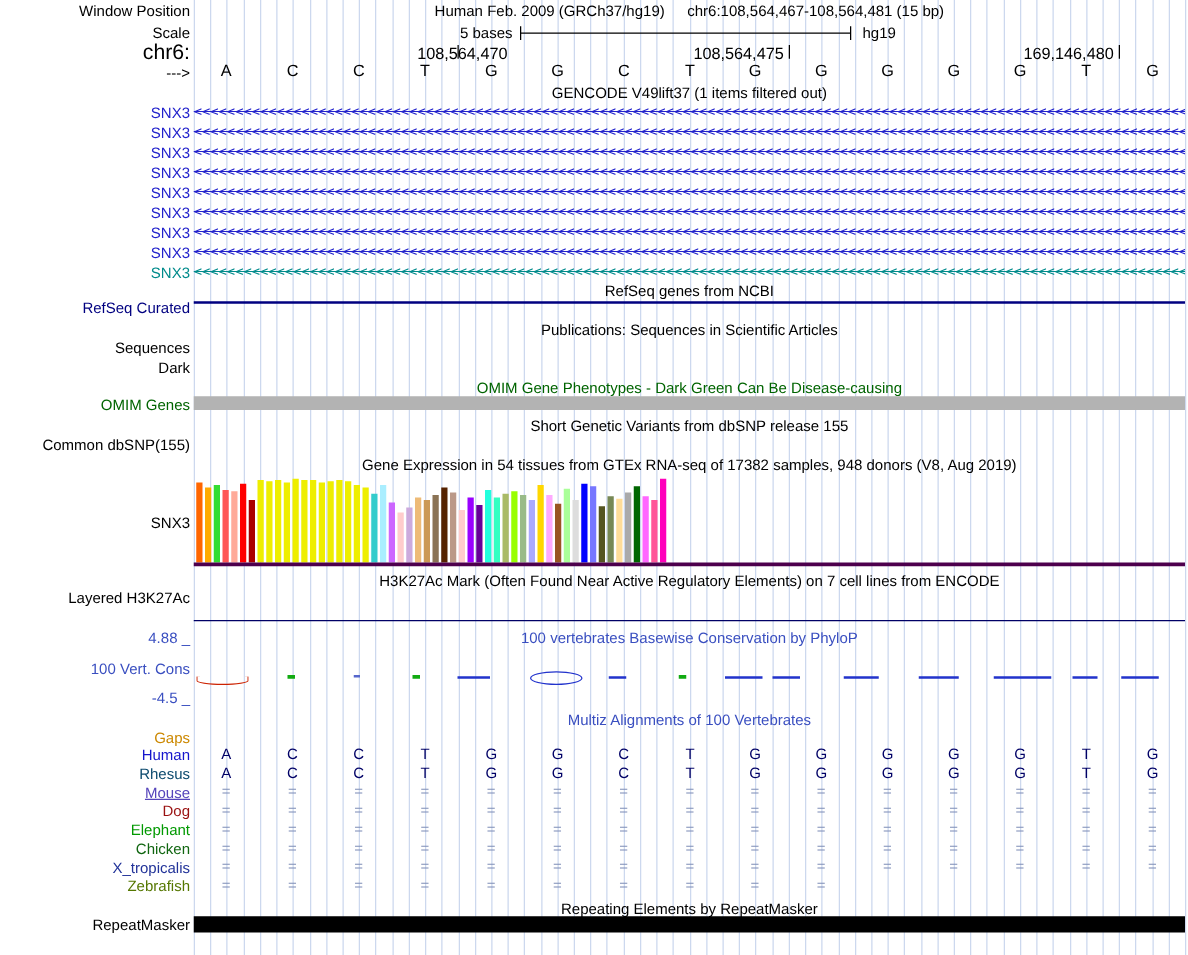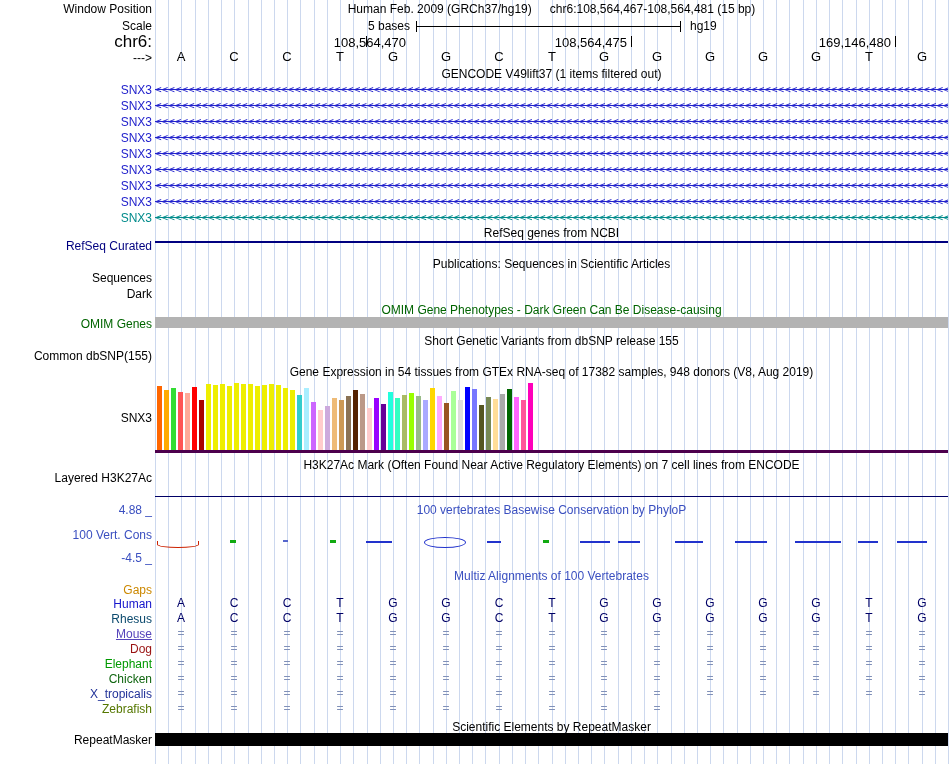--- a/index.html
+++ b/index.html
@@ -379,17 +379,17 @@
       <div class="mzcell" style="left: 287px; top: 702px; color: rgb(128, 144, 184);">=</div>
       <div class="mzcell" style="left: 340px; top: 702px; color: rgb(128, 144, 184);">=</div>
       <div class="mzcell" style="left: 393px; top: 702px; color: rgb(128, 144, 184);">=</div>
       <div class="mzcell" style="left: 446px; top: 702px; color: rgb(128, 144, 184);">=</div>
       <div class="mzcell" style="left: 499px; top: 702px; color: rgb(128, 144, 184);">=</div>
       <div class="mzcell" style="left: 552px; top: 702px; color: rgb(128, 144, 184);">=</div>
       <div class="mzcell" style="left: 604px; top: 702px; color: rgb(128, 144, 184);">=</div>
       <div class="mzcell" style="left: 657px; top: 702px; color: rgb(128, 144, 184);">=</div>
     </div>
 
-  <div class="ctitle" style="top:720px">Scientific Elements by RepeatMasker</div>
+  <div class="ctitle" style="top:720px">Repeating Elements by RepeatMasker</div>
   <div class="abs repeat-bar" style="top: 733px; background: rgb(0, 0, 0);"></div>
   <div class="leftlab" style="top:733px">RepeatMasker</div>
 
 </div>
 
 </body></html>

